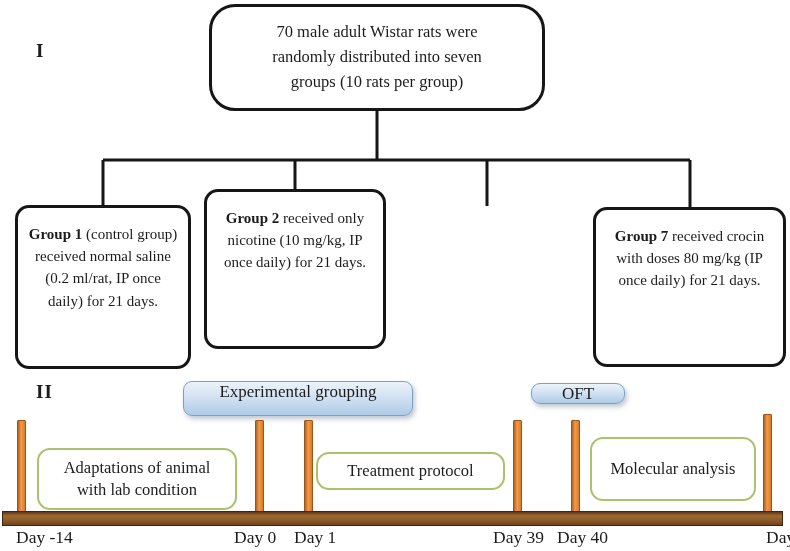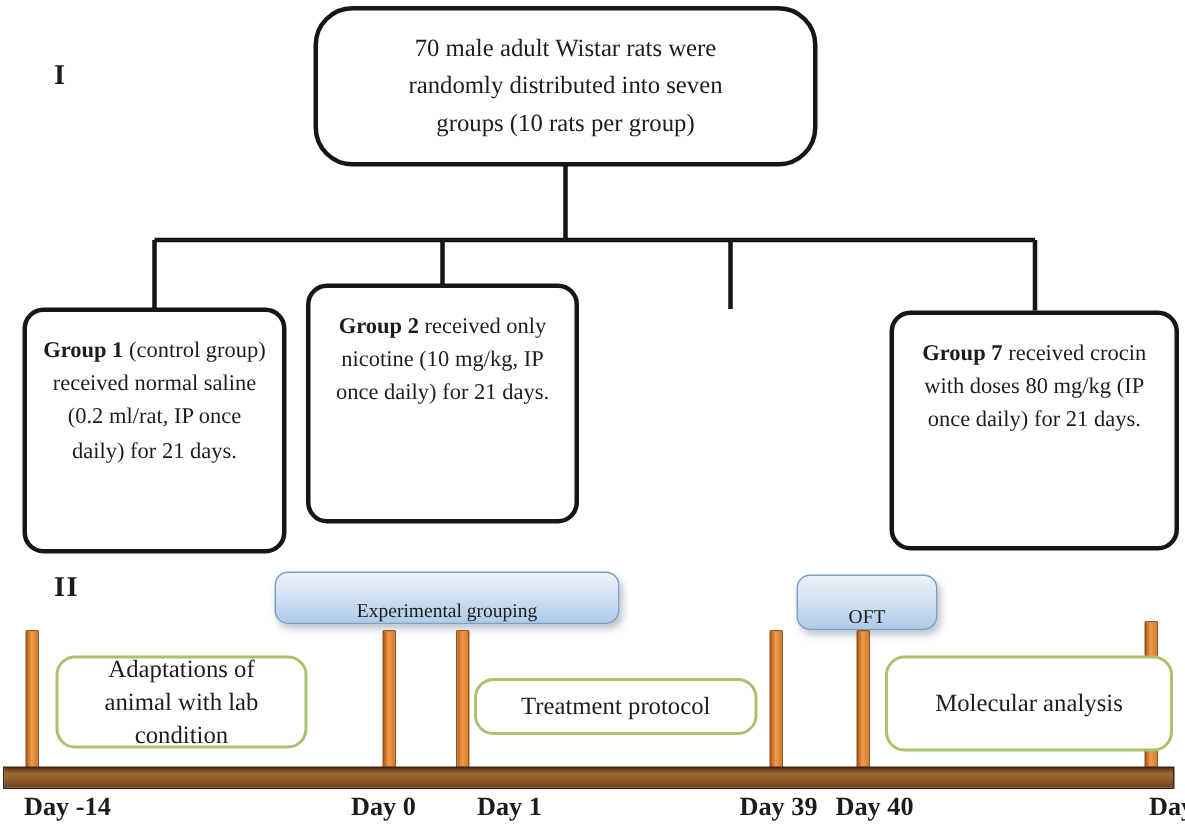--- a/index.html
+++ b/index.html
@@ -44,39 +44,39 @@
   .gtitle { font-weight: bold; }
 
   svg.connectors { left: 0; top: 0; pointer-events: none; }
 
   
   .callout {
     border: 1.5px solid #7e9fc4;
     border-radius: 9px;
     background: linear-gradient(180deg, #ecf3fa 0%, #d3e2f2 45%, #aecbe7 100%);
     box-shadow: 2px 3px 5px rgba(110,130,150,0.45);
-    display: flex; align-items: flex-end; justify-content: center;
-    font-size: 13px;
+    display: flex; align-items: flex-start; justify-content: center;
+    font-size: 17px;
   }
   .callout-exp { left: 183px; top: 381px; width: 230px; height: 35px; }
-  .callout-oft { left: 531px; top: 383px; width: 94px;  height: 37px; }
+  .callout-oft { left: 531px; top: 383px; width: 94px;  height: 21px; }
 
   
   .phasebox {
     border: 2.5px solid #a8c36b;
     border-radius: 13px;
     background: #ffffff;
     display: flex; align-items: center; justify-content: center;
     text-align: center;
     font-size: 16.5px;
     line-height: 1.35;
   }
-  .phase-adapt { left: 37px;  top: 437px; width: 168px; height: 62px; padding: 0 22px; }
+  .phase-adapt { left: 37px;  top: 448px; width: 200px; height: 62px; padding: 0 22px; }
   .phase-treat { left: 316px; top: 452px; width: 189px; height: 38px; padding: 12px 10px; }
-  .phase-mol   { left: 590px; top: 437px; width: 192px; height: 64px; padding: 0 12px; }
+  .phase-mol   { left: 590px; top: 437px; width: 166px; height: 64px; padding: 0 12px; }
 
   
   .tbar {
     left: 2px; top: 511px; width: 781px; height: 15px;
     background: linear-gradient(180deg, #5f3718 0%, #9c6a33 30%, #8a5a28 65%, #6e421c 100%);
     border: 1px solid #40260f;
   }
   .post {
     width: 9px; top: 420px; height: 92px;
     background: linear-gradient(90deg, #b5621f 0%, #f09b4e 45%, #d97a28 100%);
@@ -85,27 +85,27 @@
   }
   .post-d14 { left: 17px; }
   .post-d0  { left: 255px; }
   .post-d1  { left: 304px; }
   .post-d21 { left: 513px; }
   .post-d22 { left: 571px; }
   .post-d30 { left: 763px; top: 414px; height: 98px; }
 
   .daylabel {
     top: 527px;
-    font-weight: bold;
+    font-weight: normal;
     font-size: 17.5px;
     white-space: nowrap;
   }
   .day0pos { left: 16px; }
   .day1pos { left: 234px; }
-  .day2pos { left: 294px; margin-left: 24px; }
+  .day2pos { left: 294px; }
   .day3pos { left: 493px; }
   .day4pos { left: 557px; }
   .day5pos { left: 726px; margin-left: 40px; }
 </style>
 </head>
 <body>
 
 <div id="figure">
 
   <div class="abs section-label" style="left:36px; top:40px;">I</div>

